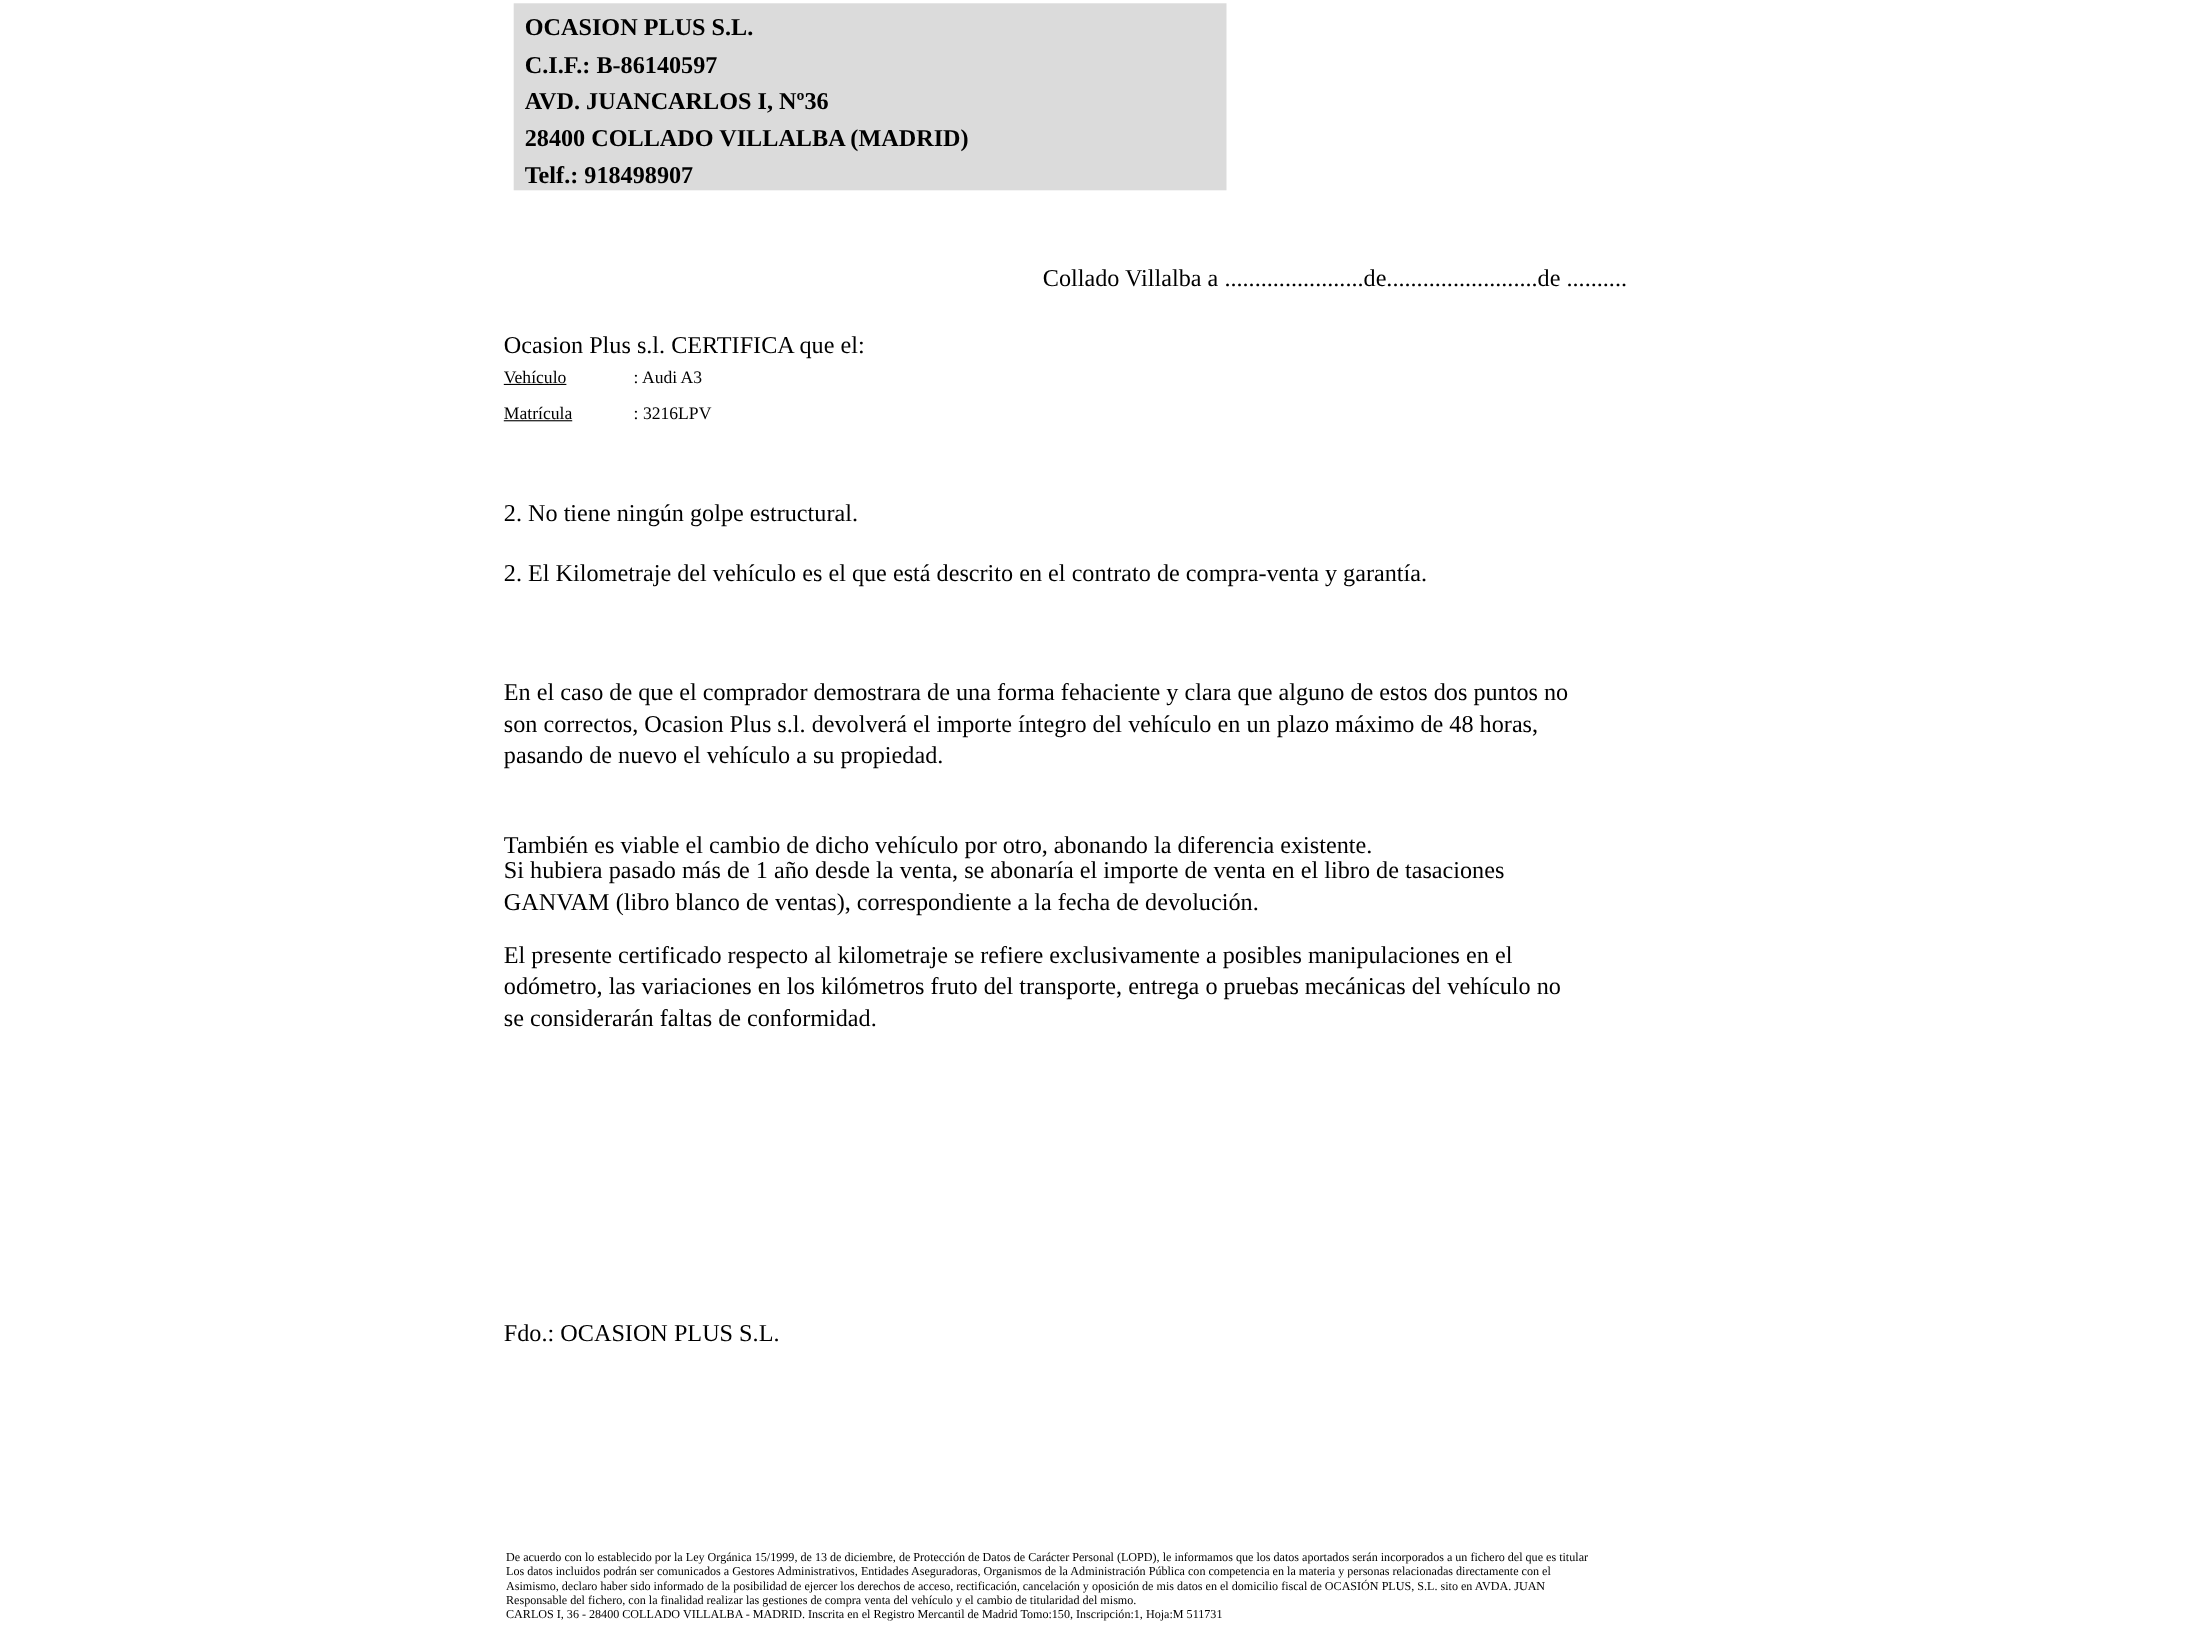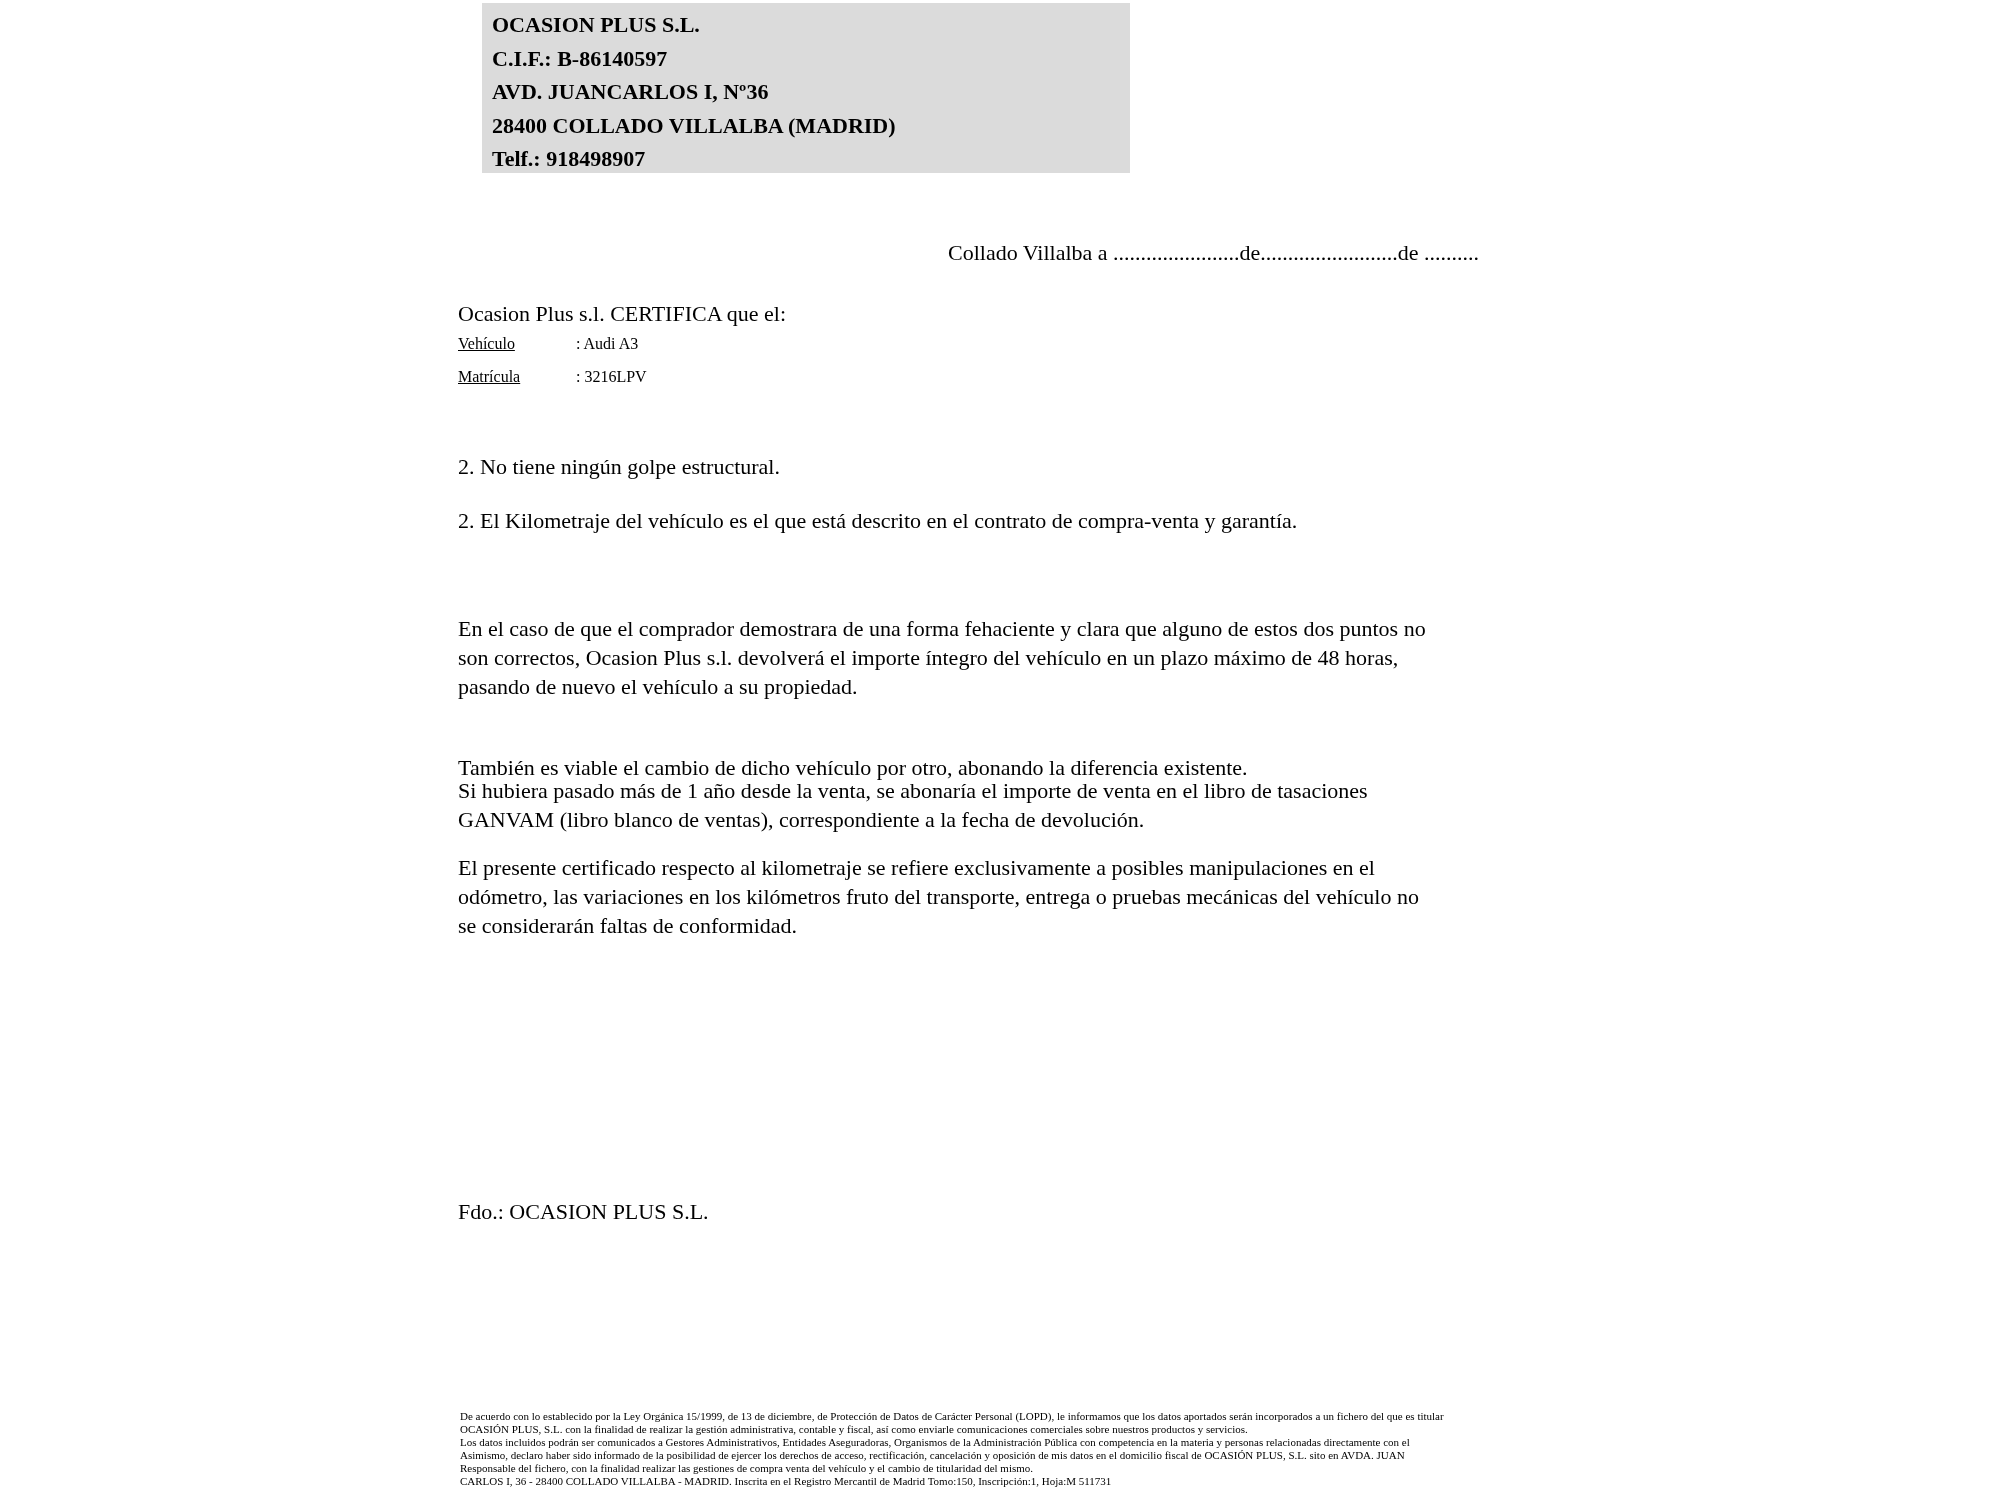--- a/index.html
+++ b/index.html
@@ -12,21 +12,21 @@
     width: 2000px;
     height: 1500px;
     background: #ffffff;
     font-family: "Liberation Serif", "DejaVu Serif", serif;
     color: #000000;
     overflow: hidden;
   }
   .abs { position: absolute; }
 
   .company-block {
-    left: 482px;
+    left: 467px;
     top: 3px;
     width: 648px;
     height: 170px;
     box-sizing: border-box;
     padding: 5px 12px 0 10px;
   }
   .company-block .line {
     font-weight: bold;
     font-size: 22px;
     line-height: 33.5px;
@@ -114,20 +114,19 @@
   <div class="abs body-text" style="top:776px;">Si hubiera pasado más de 1 año desde la venta, se abonaría el importe de venta en el libro de tasaciones
 GANVAM (libro blanco de ventas), correspondiente a la fecha de devolución.</div>
   <div class="abs body-text" style="top:853px;">El presente certificado respecto al kilometraje se refiere exclusivamente a posibles manipulaciones en el
 odómetro, las variaciones en los kilómetros fruto del transporte, entrega o pruebas mecánicas del vehículo no
 se considerarán faltas de conformidad.</div>
 
   <div class="abs signature-line">Fdo.: OCASION PLUS S.L.</div>
 
   <div class="abs legal-block">
     <div class="legal-line">De acuerdo con lo establecido por la Ley Orgánica 15/1999, de 13 de diciembre, de Protección de Datos de Carácter Personal (LOPD), le informamos que los datos aportados serán incorporados a un fichero del que es titular</div>
-    <div class="legal-line">OCASIÓN PLUS, S.L. con la finalidad de realizar la gestión administrativa, contable y fiscal, así como enviarle comunicaciones comerciales sobre nuestros productos y servicios.</div>
     <div class="legal-line">Los datos incluidos podrán ser comunicados a Gestores Administrativos, Entidades Aseguradoras, Organismos de la Administración Pública con competencia en la materia y personas relacionadas directamente con el</div>
     <div class="legal-line">Asimismo, declaro haber sido informado de la posibilidad de ejercer los derechos de acceso, rectificación, cancelación y oposición de mis datos en el domicilio fiscal de OCASIÓN PLUS, S.L. sito en AVDA. JUAN</div>
     <div class="legal-line">Responsable del fichero, con la finalidad realizar las gestiones de compra venta del vehículo y el cambio de titularidad del mismo.</div>
     <div class="legal-line">CARLOS I, 36 - 28400 COLLADO VILLALBA - MADRID. Inscrita en el Registro Mercantil de Madrid Tomo:150, Inscripción:1, Hoja:M 511731</div>
   </div>
 
 </div>
 
 </body></html>

